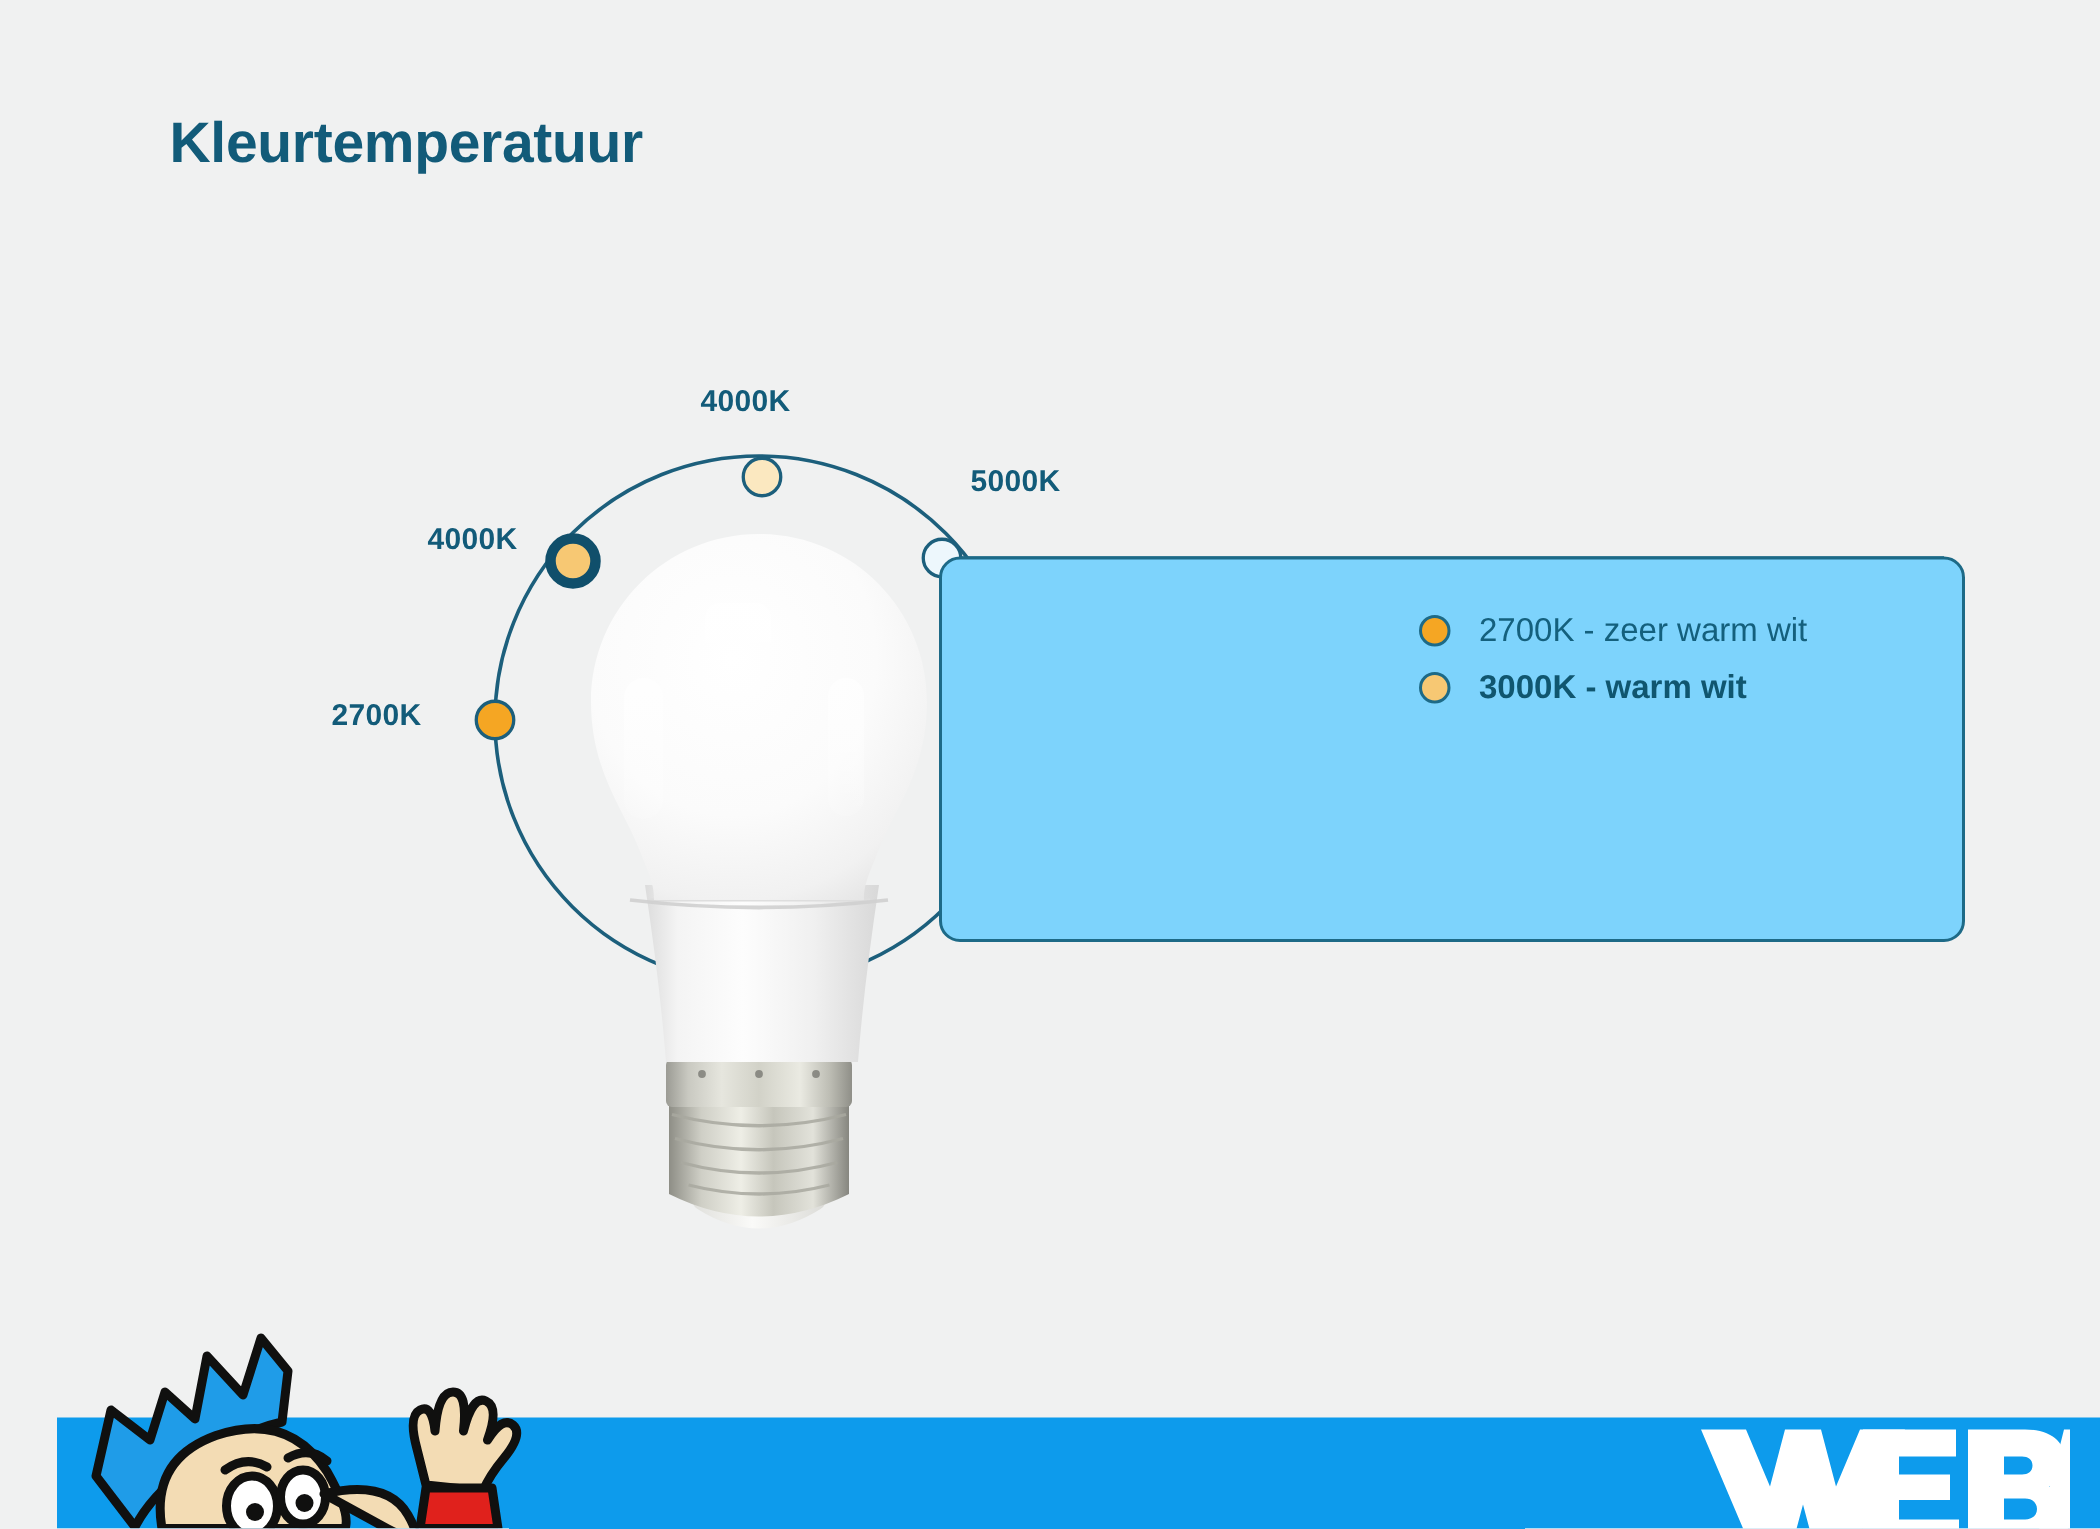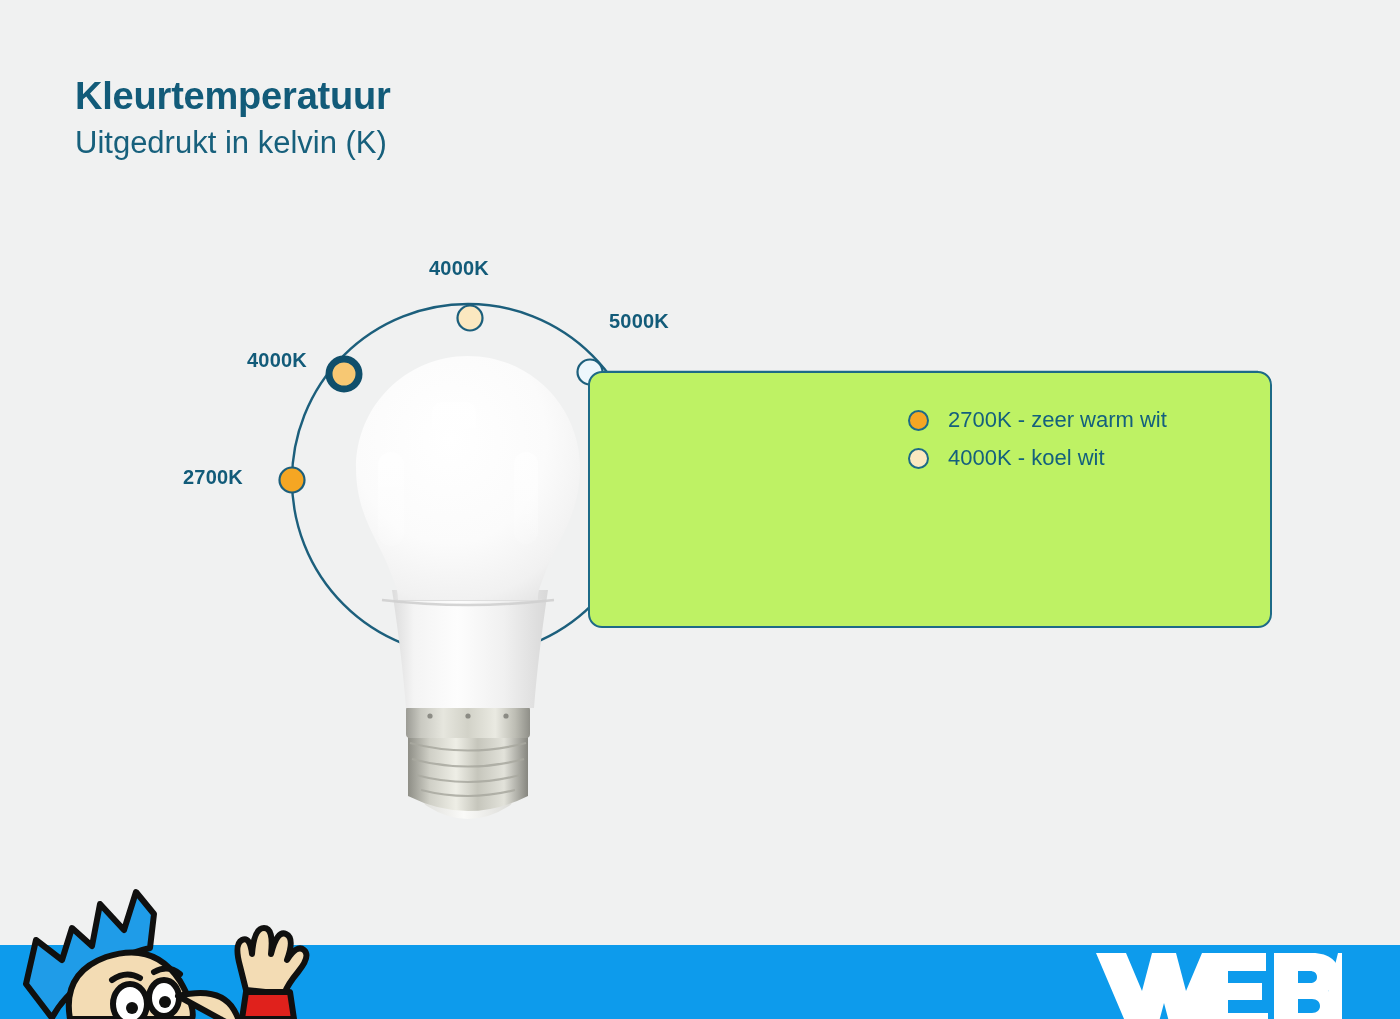--- a/index.html
+++ b/index.html
@@ -12,20 +12,21 @@
     background: #f0f1f1;
     font-family: "Liberation Sans", sans-serif;
     overflow: hidden;
     position: relative;
   }
   .stage {
     position: absolute;
     inset: 0;
     width: 1113px;
     height: 1019px;
+    margin-left: 38px;
   }
 
   
   .header {
     position: absolute;
     left: 75px;
     top: 76px;
     width: 700px;
   }
   .title {
@@ -73,21 +74,21 @@
   .lbl-5000 { left: 609px; top: 310px; }
   .lbl-6500 { left: 670px; top: 466px; }
 
   
   .callout {
     position: absolute;
     left: 588px;
     top: 371px;
     width: 684px;
     height: 257px;
-    background: #bef264;
+    background: #7dd3fc;
     border: 2px solid #1d6a87;
     border-radius: 14px;
     box-sizing: border-box;
   }
   .legend {
     position: absolute;
     left: 318px;
     top: 28px;
     display: flex;
     flex-direction: column;
@@ -143,21 +144,20 @@
     pointer-events: none;
   }
 </style>
 </head>
 <body>
 
 <div class="stage">
 
   <div class="header">
     <h1 class="title">Kleurtemperatuur</h1>
-    <p class="subtitle">Uitgedrukt in kelvin (K)</p>
   </div>
 
   <div class="diagram">
 
     <svg class="dia-svg" width="1400" height="945" viewBox="0 0 1400 945">
       <defs>
 
         <linearGradient id="ringGrad" x1="0" y1="0.75" x2="1" y2="0.2">
           <stop offset="0%" stop-color="#f6a623"></stop>
           <stop offset="22%" stop-color="#f9c46a"></stop>
@@ -282,25 +282,25 @@
     <span class="node-label lbl-6500">6500K</span>
 
     <div class="callout">
       <div class="legend">
 
         <div class="legend-row">
           <span class="legend-dot" style="background:#f5a623"></span>
           <span class="legend-text">2700K - zeer warm wit</span>
         </div>
 
-
-        <div class="legend-row">
-          <span class="legend-dot" style="background:#fbe8c0"></span>
-          <span class="legend-text">4000K - koel wit</span>
+        <div class="legend-row is-active">
+          <span class="legend-dot" style="background:#f7c873"></span>
+          <span class="legend-text">3000K - warm wit</span>
         </div>
+
 
 
 
       </div>
     </div>
   </div>
 
   <div class="footer-bar">
     <svg class="brand-logo" viewBox="0 0 250 86">
       <g fill="#ffffff">

